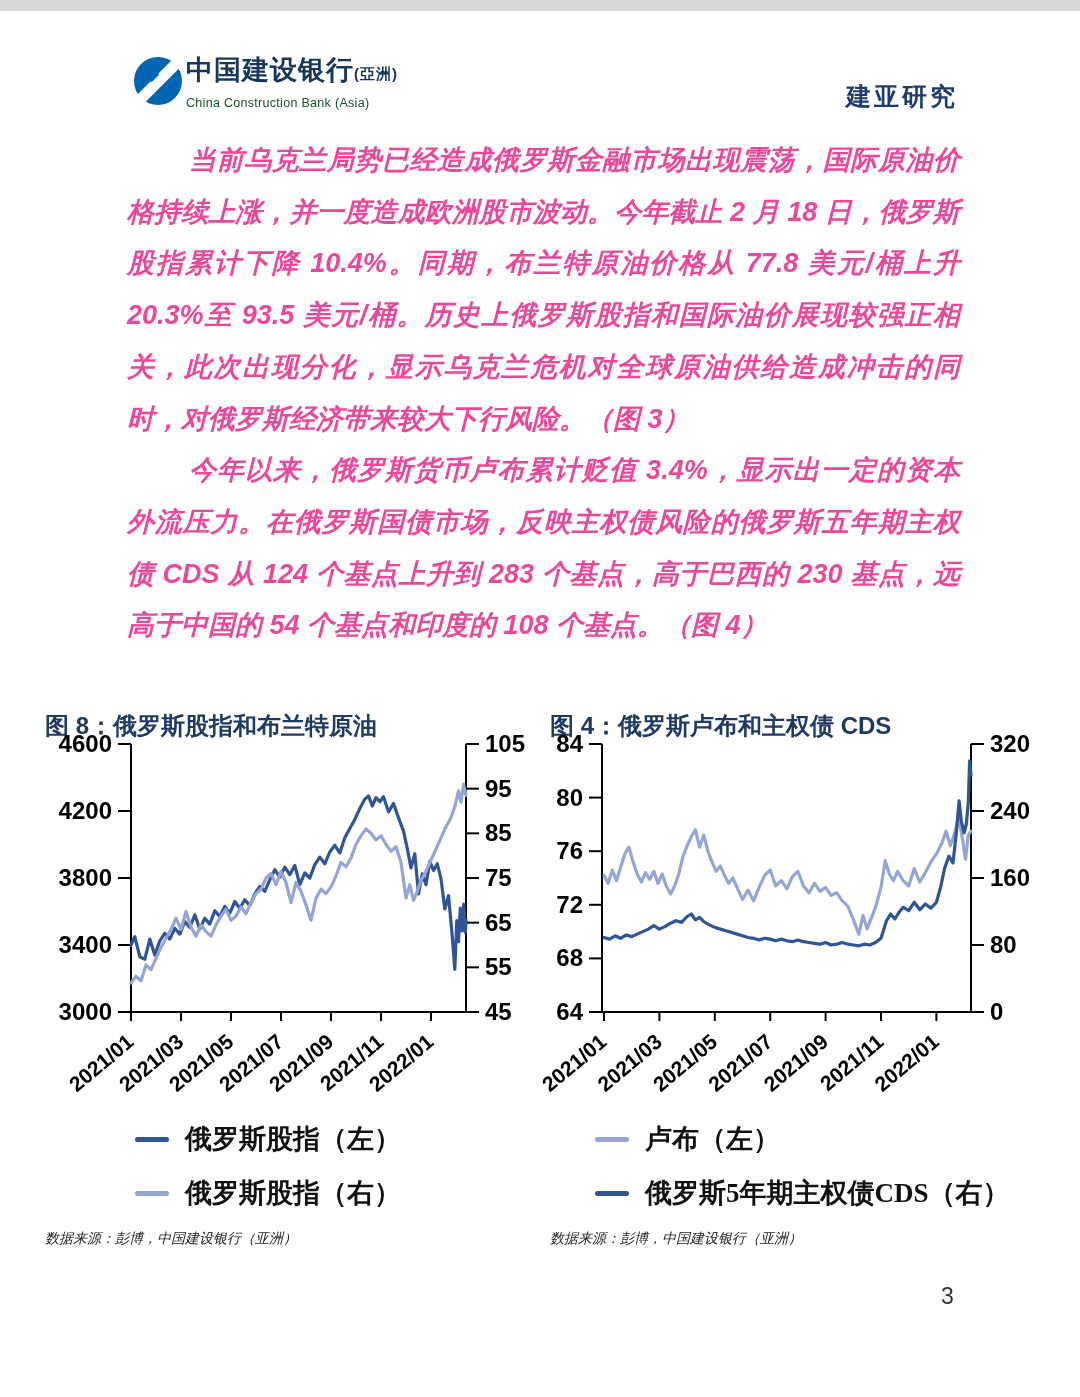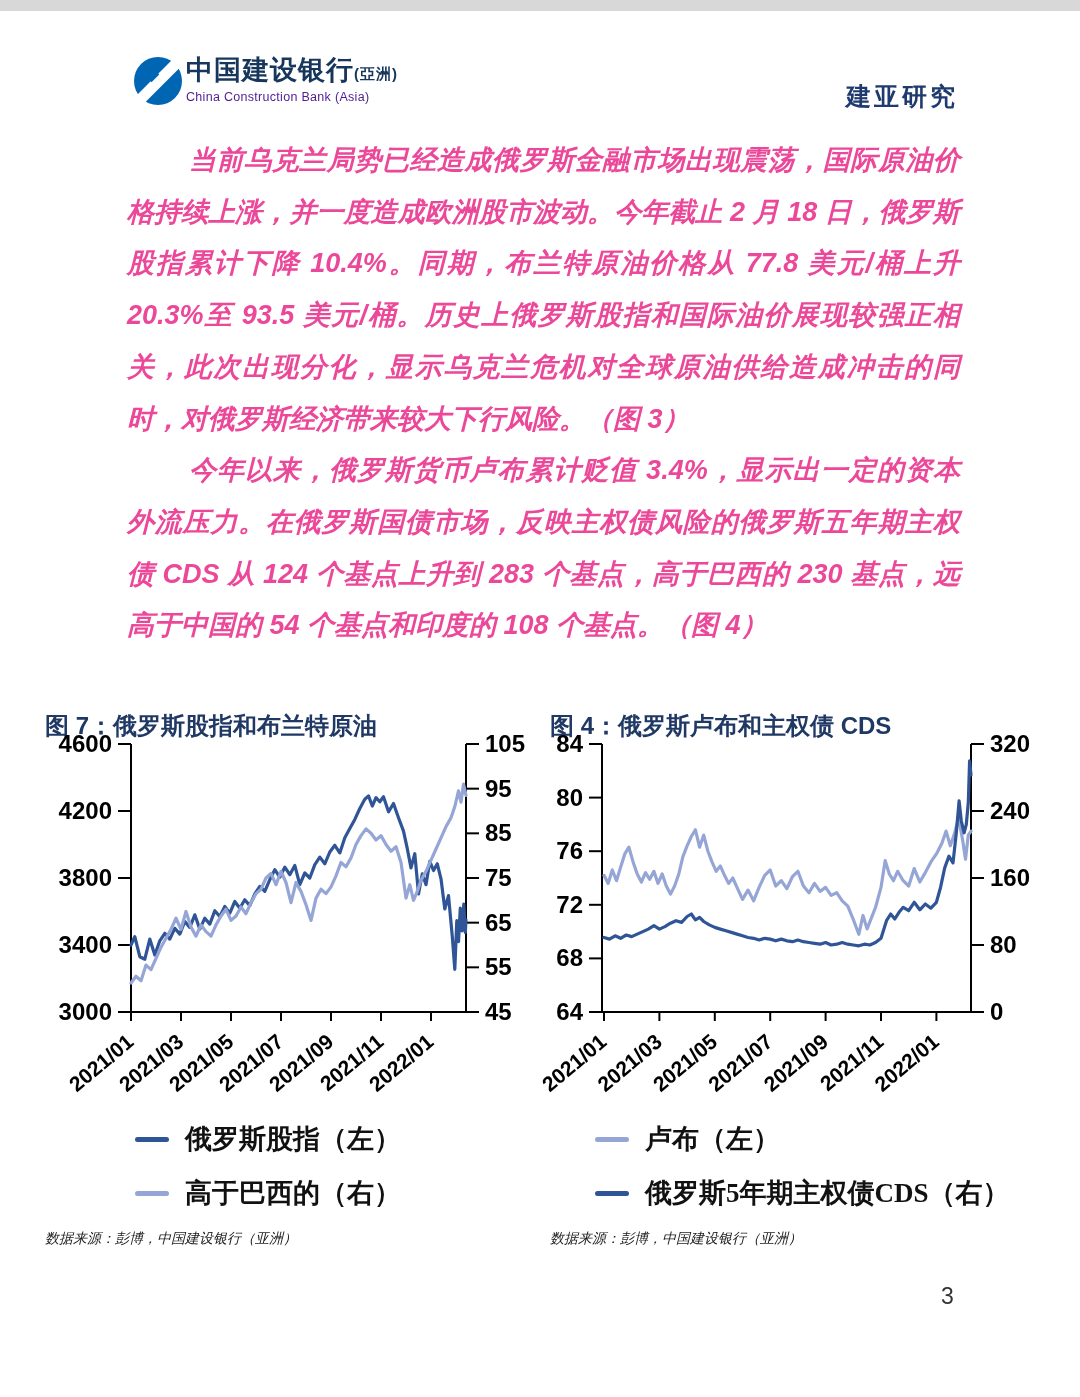--- a/index.html
+++ b/index.html
@@ -6,21 +6,21 @@
   body{width:1080px;height:1397px;background:#ffffff;position:relative;
        font-family:"Liberation Sans","DejaVu Sans",sans-serif;}
   .page{position:absolute;inset:0;background:#fff;overflow:hidden;}
   .top-strip{position:absolute;top:0;left:0;width:1080px;height:11px;background:#d8d8d8;}
 
   
   .header-logo{position:absolute;top:55px;left:132px;display:flex;gap:2px;align-items:flex-start;}
   .logo-text{display:flex;flex-direction:column;}
   .logo-cn{font-size:27px;font-weight:bold;color:#16365c;letter-spacing:1px;line-height:30px;white-space:nowrap;}
   .logo-cn .suffix{font-size:15px;font-weight:bold;}
-  .logo-en{font-size:12.5px;color:#4c1d95;margin-top:1px;letter-spacing:.3px;}
+  .logo-en{font-size:12.5px;color:#14532d;margin-top:7px;letter-spacing:.3px;}
   .brand{position:absolute;top:80px;right:122px;font-family:Liberation Serif, serif;
          font-size:25px;font-weight:600;color:#1e3a6e;letter-spacing:3px;white-space:nowrap;}
 
   
   .body-text{position:absolute;top:135px;left:127px;width:833px;font-size:27px;line-height:51.7px;
              color:#ec4899;font-weight:600;text-align:justify;font-style:italic;}
   .body-text p{margin:0;text-indent:62px;}
 
   
   .fig{position:absolute;top:680px;height:600px;}
@@ -62,21 +62,21 @@
   </div>
 
   <div class="brand">建亚研究</div>
 
   <main class="body-text">
     <p>当前乌克兰局势已经造成俄罗斯金融市场出现震荡，国际原油价格持续上涨，并一度造成欧洲股市波动。今年截止 2 月 18 日，俄罗斯股指累计下降 10.4%。同期，布兰特原油价格从 77.8 美元/桶上升 20.3%至 93.5 美元/桶。历史上俄罗斯股指和国际油价展现较强正相关，此次出现分化，显示乌克兰危机对全球原油供给造成冲击的同时，对俄罗斯经济带来较大下行风险。（图 3）</p>
     <p>今年以来，俄罗斯货币卢布累计贬值 3.4%，显示出一定的资本外流压力。在俄罗斯国债市场，反映主权债风险的俄罗斯五年期主权债 CDS 从 124 个基点上升到 283 个基点，高于巴西的 230 基点，远高于中国的 54 个基点和印度的 108 个基点。（图 4）</p>
   </main>
 
   <section class="fig" id="fig3">
-    <h3 class="fig-title">图 7：俄罗斯股指和布兰特原油</h3>
+    <h3 class="fig-title">图 8：俄罗斯股指和布兰特原油</h3>
     <svg class="chart" width="505" height="385" viewBox="0 0 505 385">
         <line x1="96" y1="22" x2="96" y2="290" class="ax"></line>
         <line x1="431" y1="22" x2="431" y2="290" class="ax"></line>
         <line x1="96" y1="290" x2="431" y2="290" class="ax"></line>
         <line x1="83" y1="290" x2="96" y2="290" class="ax"></line>
         <text x="77" y="298" text-anchor="end" class="ylab">3000</text>
         <line x1="83" y1="223" x2="96" y2="223" class="ax"></line>
         <text x="77" y="231" text-anchor="end" class="ylab">3400</text>
         <line x1="83" y1="156" x2="96" y2="156" class="ax"></line>
         <text x="77" y="164" text-anchor="end" class="ylab">3800</text>
@@ -115,21 +115,21 @@
         <polyline points="96.0,223.0 99.8,214.6 104.8,234.7 109.8,237.2 114.8,217.1 119.8,233.0 124.8,218.8 129.8,211.3 134.8,217.1 139.8,206.3 144.8,212.1 149.8,199.5 154.8,205.4 159.8,192.8 164.8,207.1 169.8,196.2 174.8,202.1 179.8,188.7 184.8,194.5 189.8,184.5 194.8,191.2 199.8,179.5 204.8,186.2 209.8,177.8 214.8,183.6 219.8,171.9 224.8,164.4 229.8,169.4 234.8,157.7 239.8,147.6 244.8,155.2 249.8,145.1 254.8,152.7 259.8,143.4 264.8,162.7 269.8,151.0 274.8,156.0 279.8,142.6 284.8,135.1 289.8,141.8 294.8,130.0 299.8,123.3 304.8,130.9 309.8,115.8 314.8,106.6 319.8,97.4 324.8,86.5 329.8,77.3 333.5,73.9 337.3,84.0 341.0,75.6 344.8,79.8 348.5,74.8 353.5,89.8 358.5,81.5 363.5,95.7 368.5,109.1 372.3,126.7 376.0,145.9 379.8,131.7 383.5,171.9 387.3,151.8 391.0,162.7 394.8,139.3 398.5,148.5 402.3,141.8 406.0,156.8 409.8,187.0 413.5,173.6 417.3,214.6 419.8,247.3 421.8,198.7 423.5,219.7 425.3,186.2 427.0,208.8 428.8,182.0 430.3,210.4 431.0,197.9" fill="none" stroke="#2f5597" stroke-width="3.2" stroke-linejoin="round" stroke-linecap="round"></polyline>
         <polyline points="96.0,261.0 101.0,254.3 106.0,258.7 111.0,243.1 116.0,247.6 121.0,236.4 126.0,225.2 131.0,216.3 136.0,207.4 141.0,196.2 146.0,207.4 151.0,189.5 156.0,205.1 161.0,214.1 166.0,202.9 171.0,209.6 176.0,214.1 181.0,202.9 186.0,194.0 191.0,187.3 196.0,198.4 201.0,194.0 206.0,185.0 211.0,191.7 216.0,180.6 221.0,171.6 226.0,167.2 231.0,156.0 236.0,151.5 241.0,162.7 246.0,149.3 251.0,160.5 256.0,180.6 261.0,160.5 266.0,169.4 271.0,182.8 276.0,198.4 281.0,176.1 286.0,167.2 291.0,171.6 296.0,164.9 301.0,153.8 306.0,140.4 311.0,144.8 316.0,135.9 321.0,122.5 326.0,113.6 331.0,106.9 336.0,111.3 341.0,118.0 346.0,113.6 351.0,122.5 356.0,129.2 361.0,124.7 366.0,140.4 371.0,176.1 374.8,162.7 378.5,178.3 382.3,169.4 386.0,158.2 391.0,149.3 396.0,138.1 401.0,127.0 406.0,115.8 411.0,104.6 416.0,95.7 419.8,84.5 423.5,68.9 426.0,80.1 428.5,62.2 431.0,73.4" fill="none" stroke="#95a6d6" stroke-width="3.2" stroke-linejoin="round" stroke-linecap="round"></polyline>
       </svg>
     <div class="legend">
       <div class="legend-row">
         <span class="swatch" style="background: rgb(47, 85, 151);"></span>
         <span class="legend-label">俄罗斯股指（左）</span>
       </div>
       <div class="legend-row">
         <span class="swatch" style="background: rgb(149, 166, 214);"></span>
-        <span class="legend-label">高于巴西的（右）</span>
+        <span class="legend-label">俄罗斯股指（右）</span>
       </div>
     </div>
     <div class="fig-source">数据来源：彭博，中国建设银行（亚洲）</div>
   </section>
 
   <section class="fig" id="fig4">
     <h3 class="fig-title">图 4：俄罗斯卢布和主权债 CDS</h3>
     <svg class="chart" width="540" height="385" viewBox="0 0 540 385">
         <line x1="62" y1="22" x2="62" y2="290" class="ax"></line>
         <line x1="431" y1="22" x2="431" y2="290" class="ax"></line>

